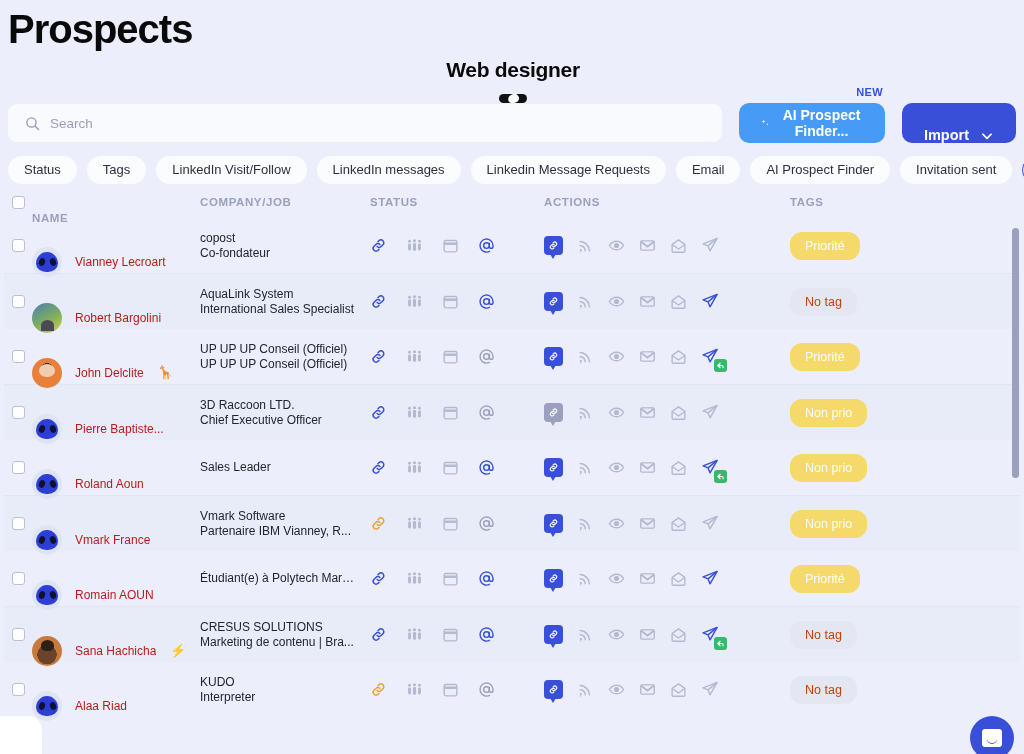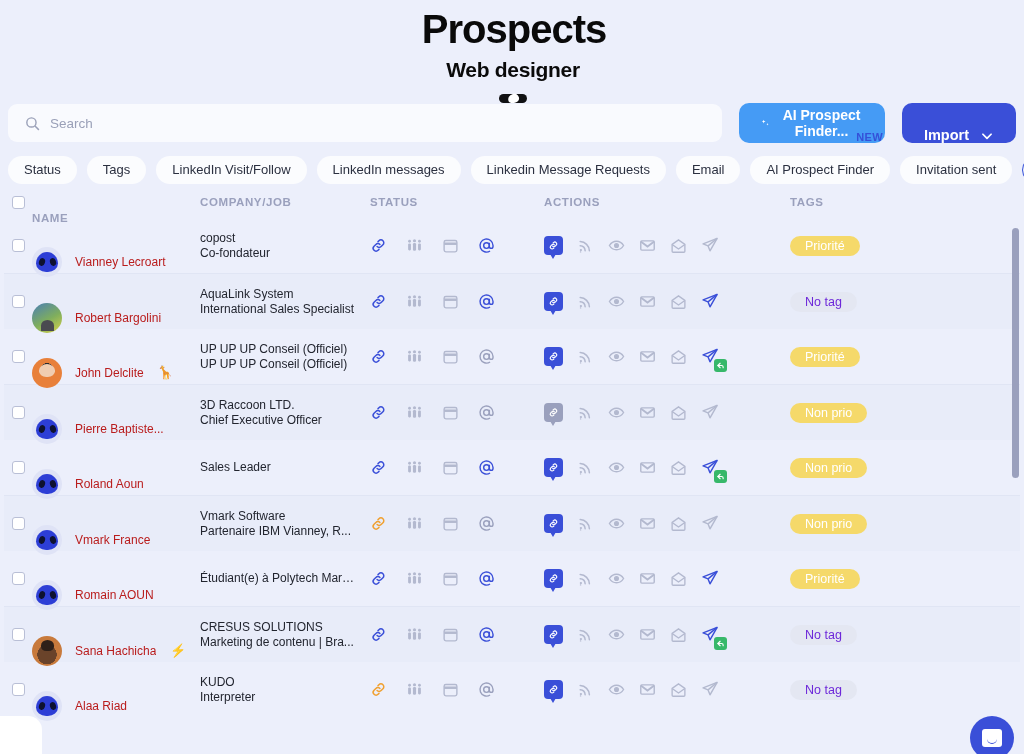--- a/index.html
+++ b/index.html
@@ -7,21 +7,21 @@
     width: 1024px; height: 754px;
     background: #eceffb;
     font-family: "Liberation Sans", sans-serif;
     overflow: hidden;
   }
   .page { position: relative; width: 1024px; height: 754px; }
 
   
   .page-title {
     font-size: 40px; font-weight: bold; color: #0a0a0a;
-    letter-spacing: -1px; padding: 4px 0 0 4px; line-height: 50px; text-align: center;
+    letter-spacing: -1px; padding: 4px 0 0 4px; line-height: 50px;
   }
   .sub-row { display: flex; align-items: center; gap: 12px; padding: 4px 0 0 2px; height: 40px; flex-direction: column; }
   .sub-title { font-size: 21px; font-weight: bold; color: #0a0a0a; letter-spacing: -0.3px; }
   .brand-square {
     width: 28px; height: 28px; border-radius: 8px; background: #111113;
     display: flex; align-items: center; justify-content: center;
   }
   .brand-glyph { width: 11px; height: 9px; background: #fff;
     border-radius: 55% 40% 45% 60% / 60% 55% 45% 40%; transform: rotate(-18deg); }
   .count-badge {
@@ -43,21 +43,21 @@
   .search-box input::placeholder { color: #9aa0b8; }
   .btn-wrap { position: relative; margin-left: 17px; }
   .btn-ai {
     height: 40px; background: #459bf5; border-radius: 10px; border: none;
     color: #fff; font-size: 14px; font-weight: bold; padding: 16px 22px;
     display: flex; align-items: center; gap: 10px; cursor: pointer;
     font-family: "Liberation Sans", sans-serif;
   }
   .new-badge {
     position: absolute; top: -17px; right: 2px;
-    font-size: 11px; font-weight: bold; color: #3550d8; letter-spacing: 0.3px; margin-top: 45px;
+    font-size: 11px; font-weight: bold; color: #3550d8; letter-spacing: 0.3px;
   }
   .btn-import {
     height: 40px; background: #3a4fd8; border-radius: 10px; border: none;
     color: #fff; font-size: 14.5px; font-weight: bold; padding: 0 22px;
     display: flex; align-items: flex-end; gap: 11px; cursor: pointer;
     margin-left: 17px; font-family: "Liberation Sans", sans-serif;
   }
 
   
   .filters { display: flex; align-items: center; gap: 10px; padding: 9px 4px 0 4px; height: 42px; }
@@ -140,24 +140,24 @@
     border-left: 3px solid transparent; border-right: 3px solid transparent;
     border-top: 5px solid #3a4fd8; }
   .badge-link.grey::after { border-top-color: #9aa0bd; }
 
   .plane-wrap { position: relative; width: 19px; height: 19px; flex: none; }
   .reply-chip {
     position: absolute; right: -7px; bottom: -6px; width: 13px; height: 13px;
     background: #37b86a; border-radius: 3px; display: flex;
     align-items: center; justify-content: center; }
 
-  .tag { height: 20px; border-radius: 12px; display: inline-flex; align-items: center;
+  .tag { height: 28px; border-radius: 12px; display: inline-flex; align-items: center;
          justify-content: center; font-size: 12.5px; padding: 0 15px; }
   .tag-prio { background: #f5d96a; color: #fff; }
-  .tag-none { background: #e4e7f2; color: #6d28d9; }
+  .tag-none { background: #e4e7f2; color: #c2410c; }
 
   
   .scrollbar-track { position: absolute; right: 5px; top: 196px; width: 7px;
       height: 558px; background: transparent; }
   .scrollbar-thumb { position: absolute; right: 5px; top: 228px; width: 7px;
       height: 250px; background: #9aa0bd; border-radius: 4px; cursor: pointer; }
 
   
   .bottom-left-panel {
     position: absolute; left: 0; bottom: 0; width: 42px; height: 38px;

